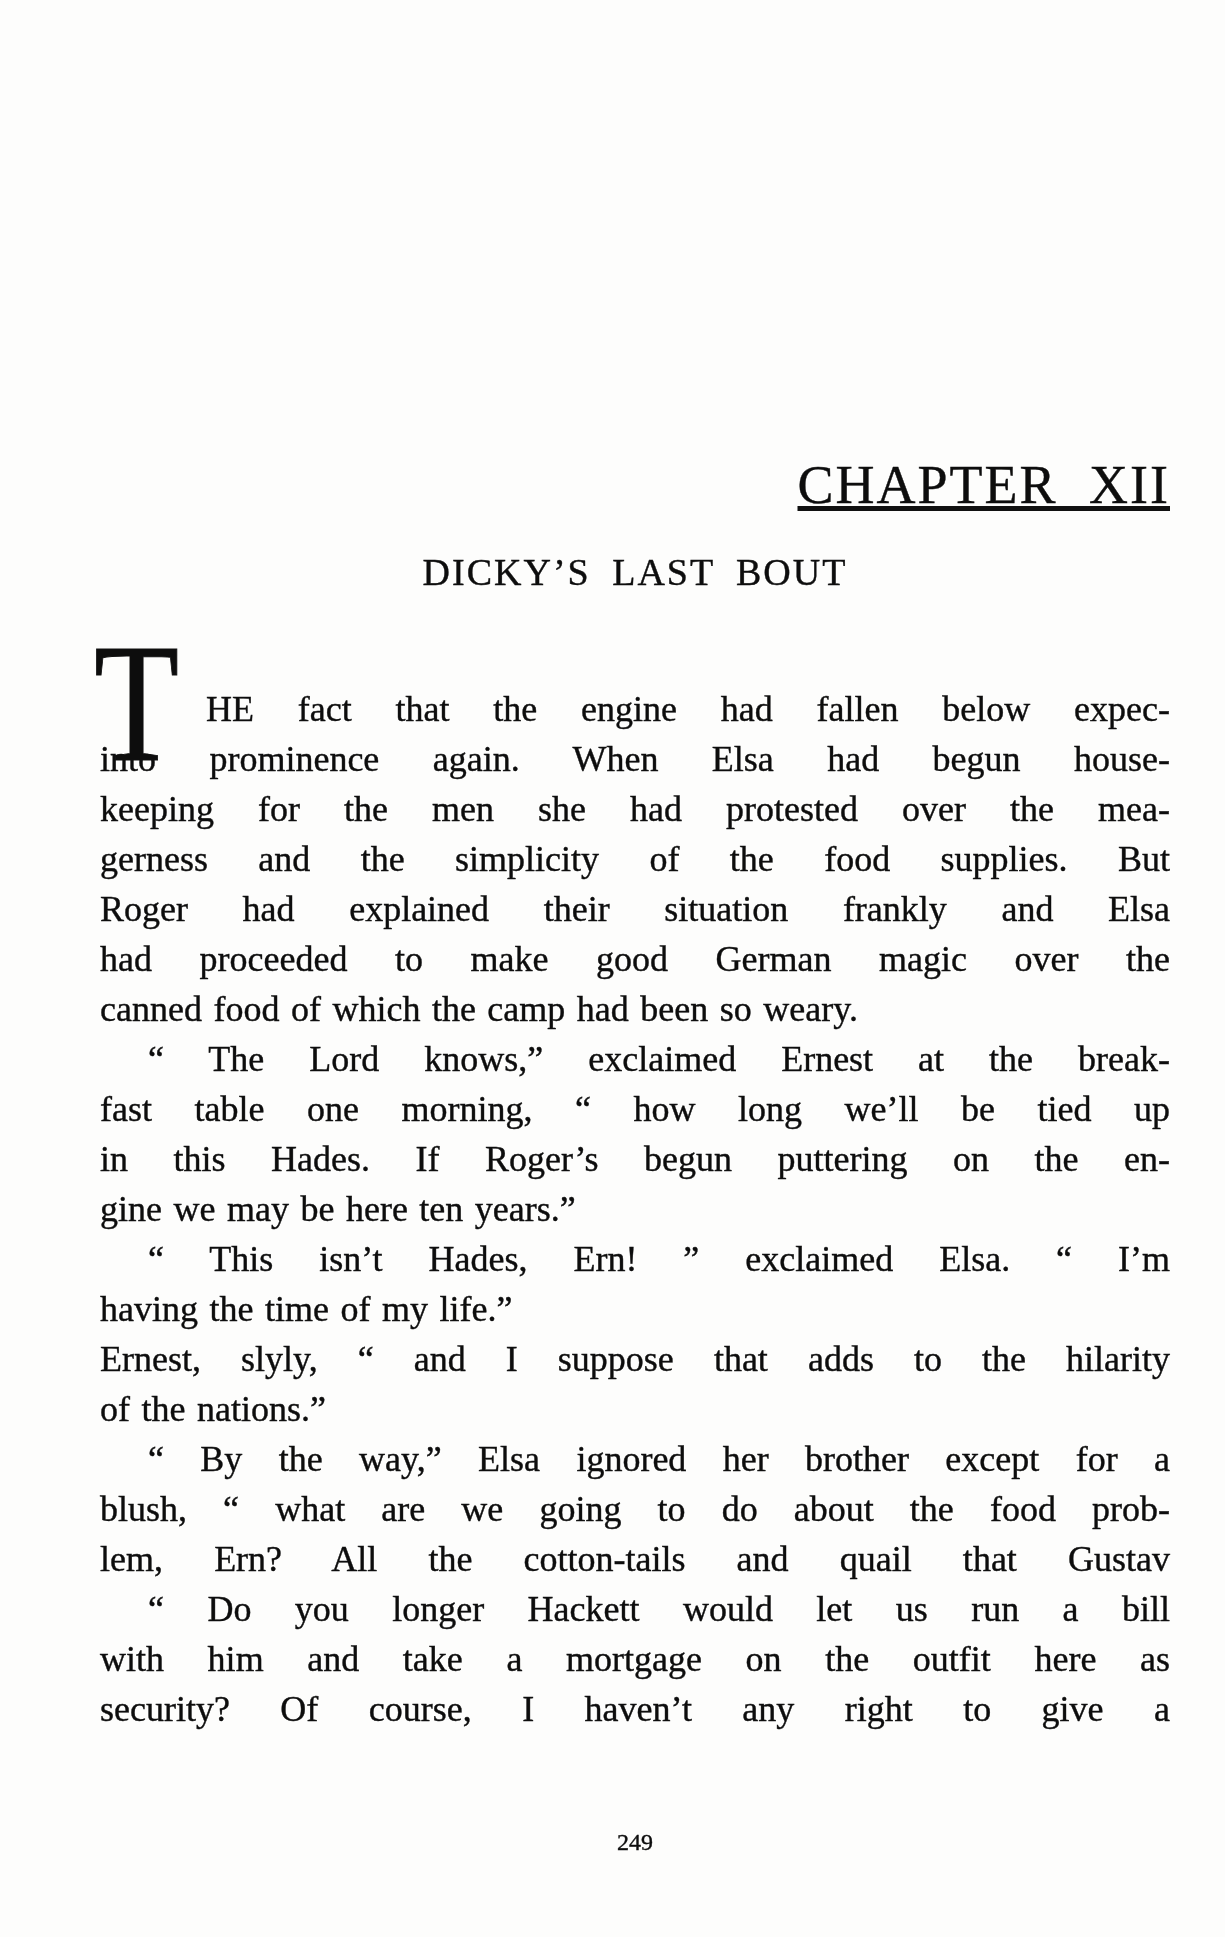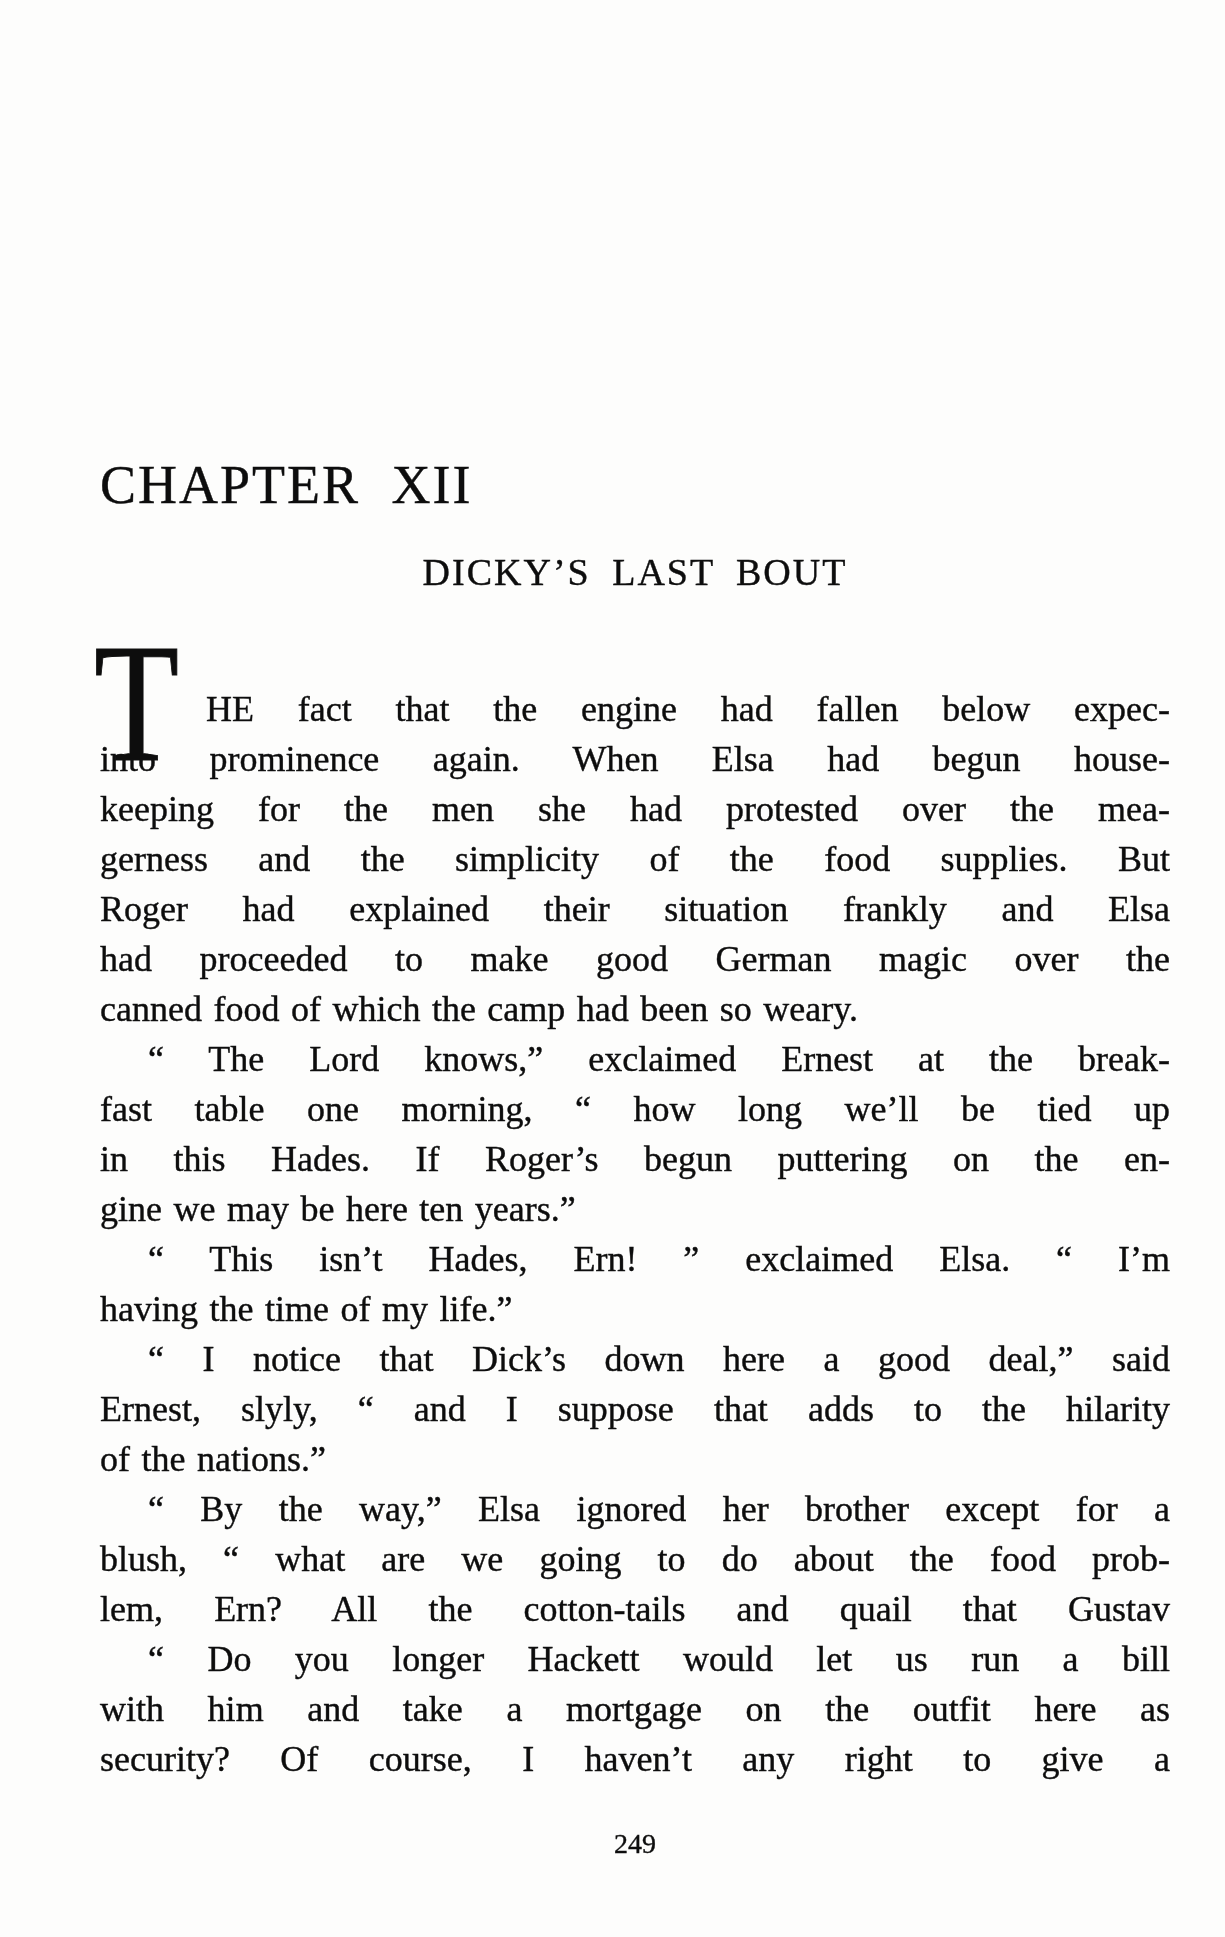--- a/index.html
+++ b/index.html
@@ -12,26 +12,27 @@
     color: #0d0d0d;
     font-family: "Liberation Serif", "DejaVu Serif", serif;
     -webkit-text-stroke: 0.4px #111;
   }
   .chapter {
     position: absolute;
     top: 458px;
     left: 100px;
     width: 1070px;
     margin: 0;
-    text-align: left;
+    text-align: right;
     font-size: 54px;
     line-height: 1;
     font-weight: 400;
     letter-spacing: 2px;
     word-spacing: 16px;
+    text-decoration: underline;
   }
   .subtitle {
     position: absolute;
     top: 553px;
     left: 100px;
     width: 1070px;
     margin: 0;
     text-align: center;
     font-size: 38px;
     line-height: 1;
@@ -65,21 +66,21 @@
   }
   .line.end { text-align-last: left; }
   .line.indent { text-indent: 48px; }
   .line.first { padding-left: 106px; margin-top: 42px; }
   .pagenum {
     position: absolute;
     top: 1830px;
     left: 100px;
     width: 1070px;
     text-align: center;
-    font-size: 28px;
+    font-size: 24px;
     line-height: 1;
   }
 </style>
 </head>
 <body>
 
 <div class="sheet">
   <h1 class="chapter">CHAPTER XII</h1>
   <h2 class="subtitle">DICKY’S LAST BOUT</h2>
   <div class="bodytext">
@@ -91,21 +92,20 @@
         <div class="line">gerness and the simplicity of the food supplies.  But</div>
         <div class="line">Roger had explained their situation frankly and Elsa</div>
         <div class="line">had proceeded to make good German magic over the</div>
         <div class="line end">canned food of which the camp had been so weary.</div>
         <div class="line indent">“ The Lord knows,” exclaimed Ernest at the break-</div>
         <div class="line">fast table one morning, “ how long we’ll be tied up</div>
         <div class="line">in this Hades.  If Roger’s begun puttering on the en-</div>
         <div class="line end">gine we may be here ten years.”</div>
         <div class="line indent">“ This isn’t Hades, Ern! ” exclaimed Elsa.  “ I’m</div>
         <div class="line end">having the time of my life.”</div>
-        <div class="line indent">“ I notice that Dick’s down here a good deal,” said</div>
         <div class="line">Ernest, slyly, “ and I suppose that adds to the hilarity</div>
         <div class="line end">of the nations.”</div>
         <div class="line indent">“ By the way,” Elsa ignored her brother except for a</div>
         <div class="line">blush, “ what are we going to do about the food prob-</div>
         <div class="line">lem, Ern?  All the cotton-tails and quail that Gustav</div>
         <div class="line indent">“ Do you longer Hackett would let us run a bill</div>
         <div class="line">with him and take a mortgage on the outfit here as</div>
         <div class="line">security?  Of course, I haven’t any right to give a</div>
       </div>
   </div>

